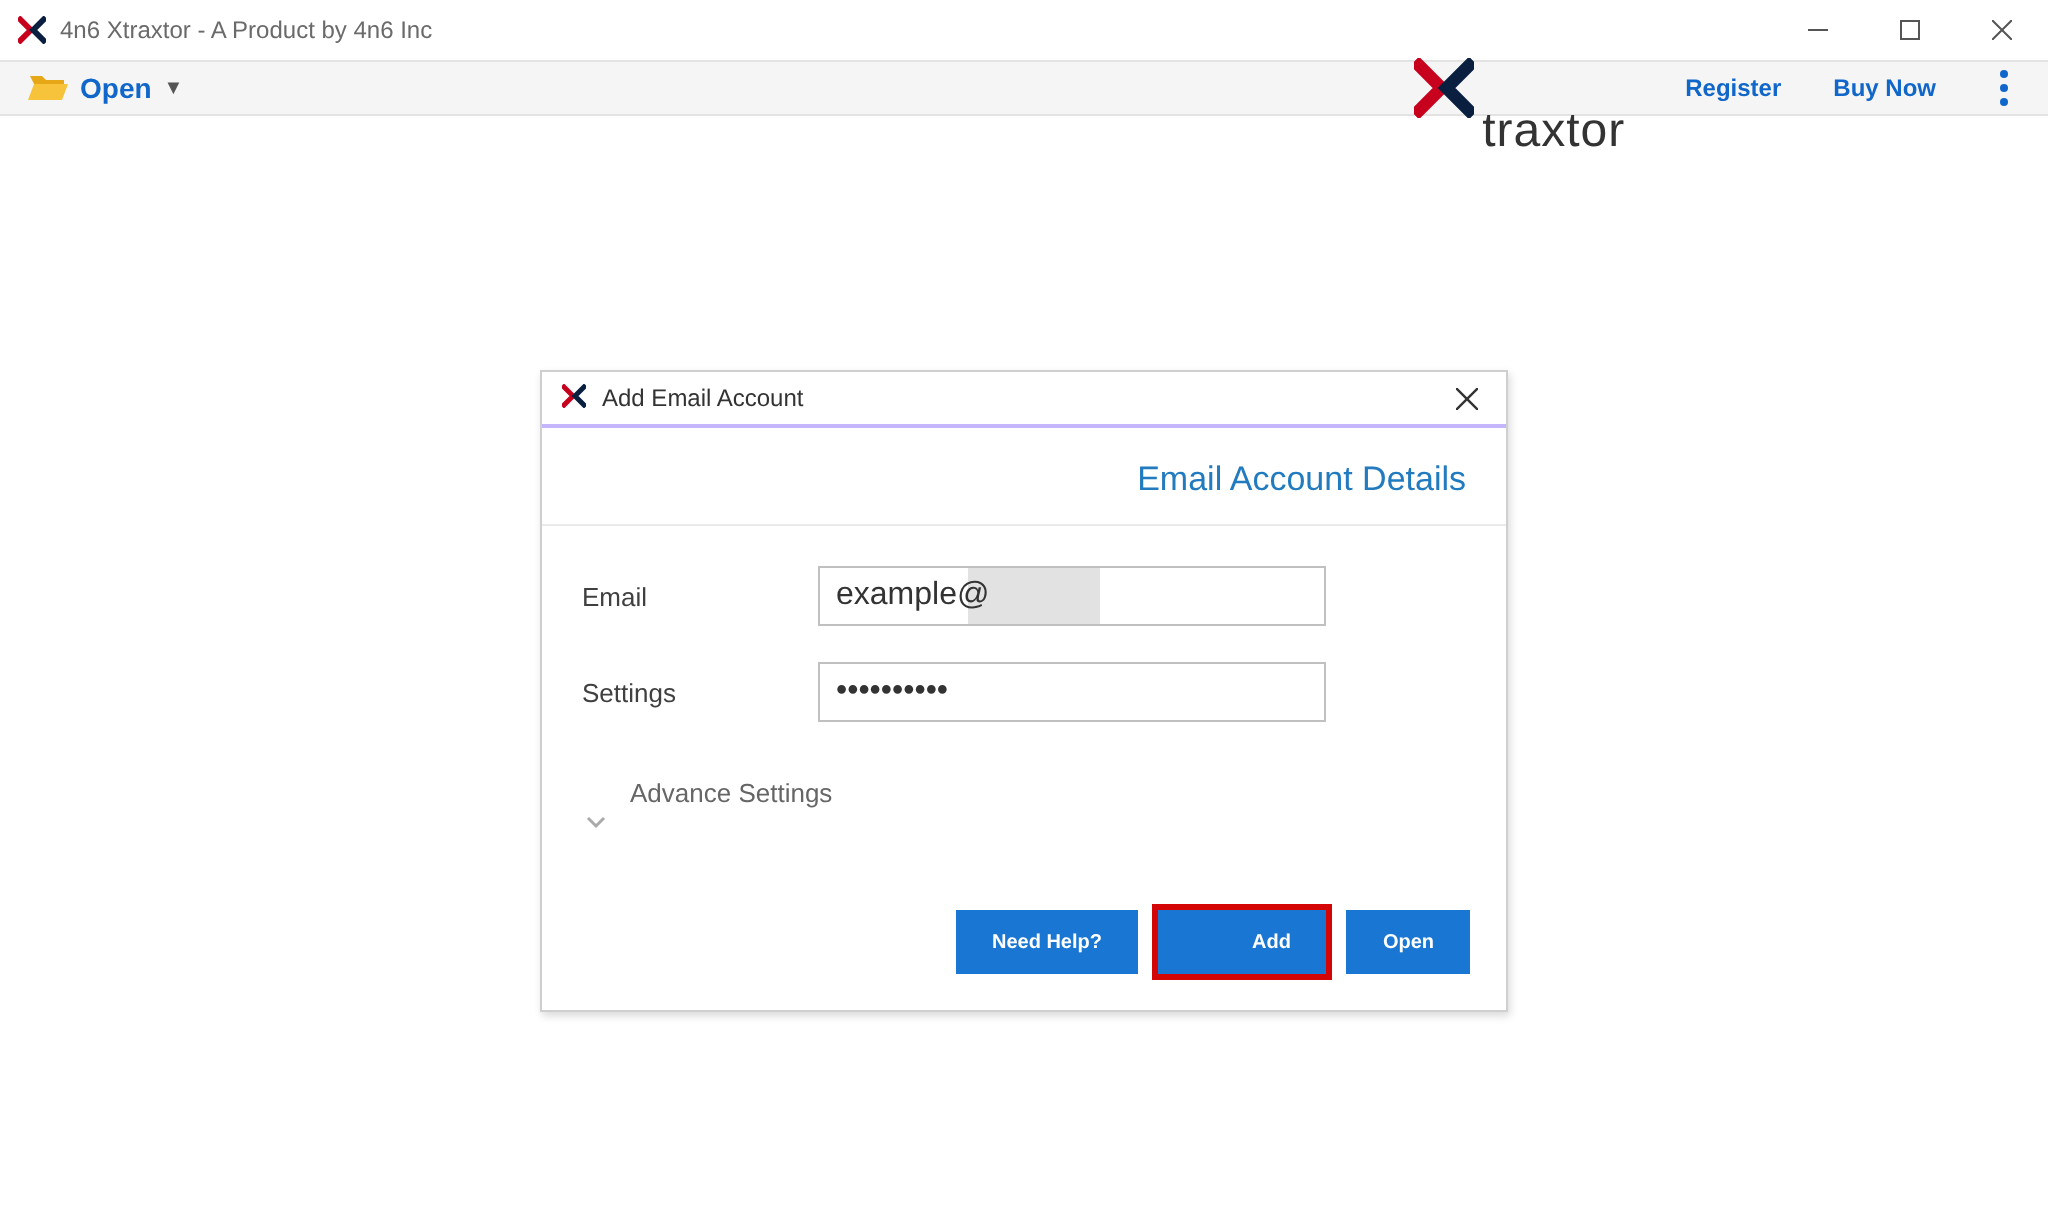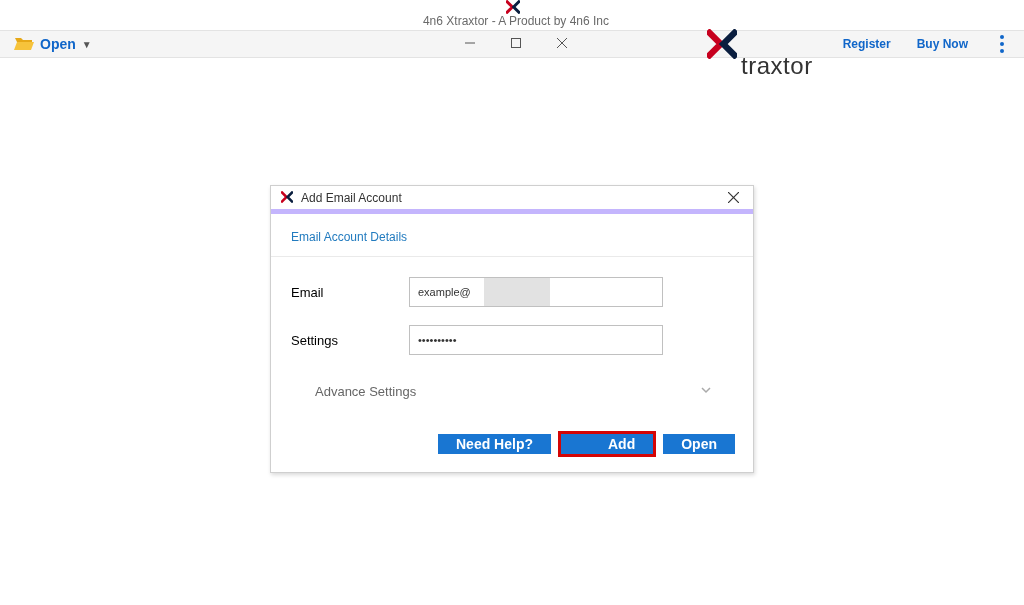--- a/index.html
+++ b/index.html
@@ -13,21 +13,20 @@
       position: relative;
     }
     .titlebar {
       height: 30px;
       display: flex;
       align-items: center;
       padding: 0 0 0 8px;
       background: #fff;
       color: #6a6a6a;
       font-size: 12px;
-      flex-direction: column;
     }
     .titlebar .app-icon {
       width: 16px; height: 16px;
       margin-right: 6px;
       display: flex; align-items: center; justify-content: center;
     }
     .x-logo-svg { display: block; }
     .titlebar .title-text { flex: 0 0 auto; }
     .titlebar .spacer { flex: 1; }
     .win-controls { display: flex; }
@@ -95,79 +94,81 @@
       width: 484px;
       background: #fff;
       border: 1px solid #cfcfcf;
       box-shadow: 1px 2px 4px rgba(0,0,0,0.15);
     }
     .modal-header {
       height: 28px;
       display: flex;
       align-items: center;
       padding: 0 10px;
-      border-bottom: 5px solid #c4b5fd;
+      border-bottom: 2px solid #c4b5fd;
       font-size: 12px;
       color: #333;
     }
     .modal-header .app-icon { width: 14px; height: 14px; margin-right: 6px; }
     .modal-header .spacer { flex: 1; }
     .modal-close { width: 20px; height: 20px; display: flex; align-items: center; justify-content: center; cursor: pointer; }
 
     .section-title {
       padding: 16px 20px 12px 20px;
       color: #227bbf;
-      font-size: 12px;
+      font-size: 17px;
       border-bottom: 1px solid #eaeaea;
+      text-align: right;
     }
     .form-area { padding: 20px 20px 6px 20px; }
     .form-row {
       display: flex; align-items: center;
       margin-bottom: 18px;
     }
     .form-label {
       width: 118px;
-      color: #000000;
+      color: #404040;
       font-size: 13px;
     }
     .form-input {
       width: 254px;
       height: 30px;
       border: 1px solid #c0c0c0;
       padding: 0 8px;
-      font-size: 11px;
+      font-size: 16px;
       background: #fff;
       color: #333;
     }
     .form-input.blurred {
       background: linear-gradient(to right, #fff 0px, #fff 74px, #e2e2e2 74px, #e2e2e2 140px, #fff 140px);
     }
     .adv-row {
-      display: flex; align-items: center;
+      display: flex; 
       padding: 10px 0 18px 0;
       color: #666;
       font-size: 13px;
       cursor: pointer;
+      flex-direction: column;
     }
     .adv-row .adv-label { padding-left: 24px; }
     .adv-row .spacer { flex: 1; }
     .adv-row .chev { padding-right: 20px; color: #aaa; }
     .button-row {
       padding: 10px 18px 18px 0;
       display: flex;
       justify-content: flex-end;
       gap: 10px;
     }
     .btn {
       background: #1976d2;
       color: #fff;
       border: none;
-      height: 20px;
+      height: 32px;
       padding: 0 18px;
-      font-size: 14px;
+      font-size: 10px;
       font-weight: 600;
       cursor: pointer;
       display: flex; align-items: center; justify-content: center;
     }
     .btn-highlight {
       outline: 3px solid #d40505;
       outline-offset: 0px;
       padding-left: 47px;
     }
   </style>

